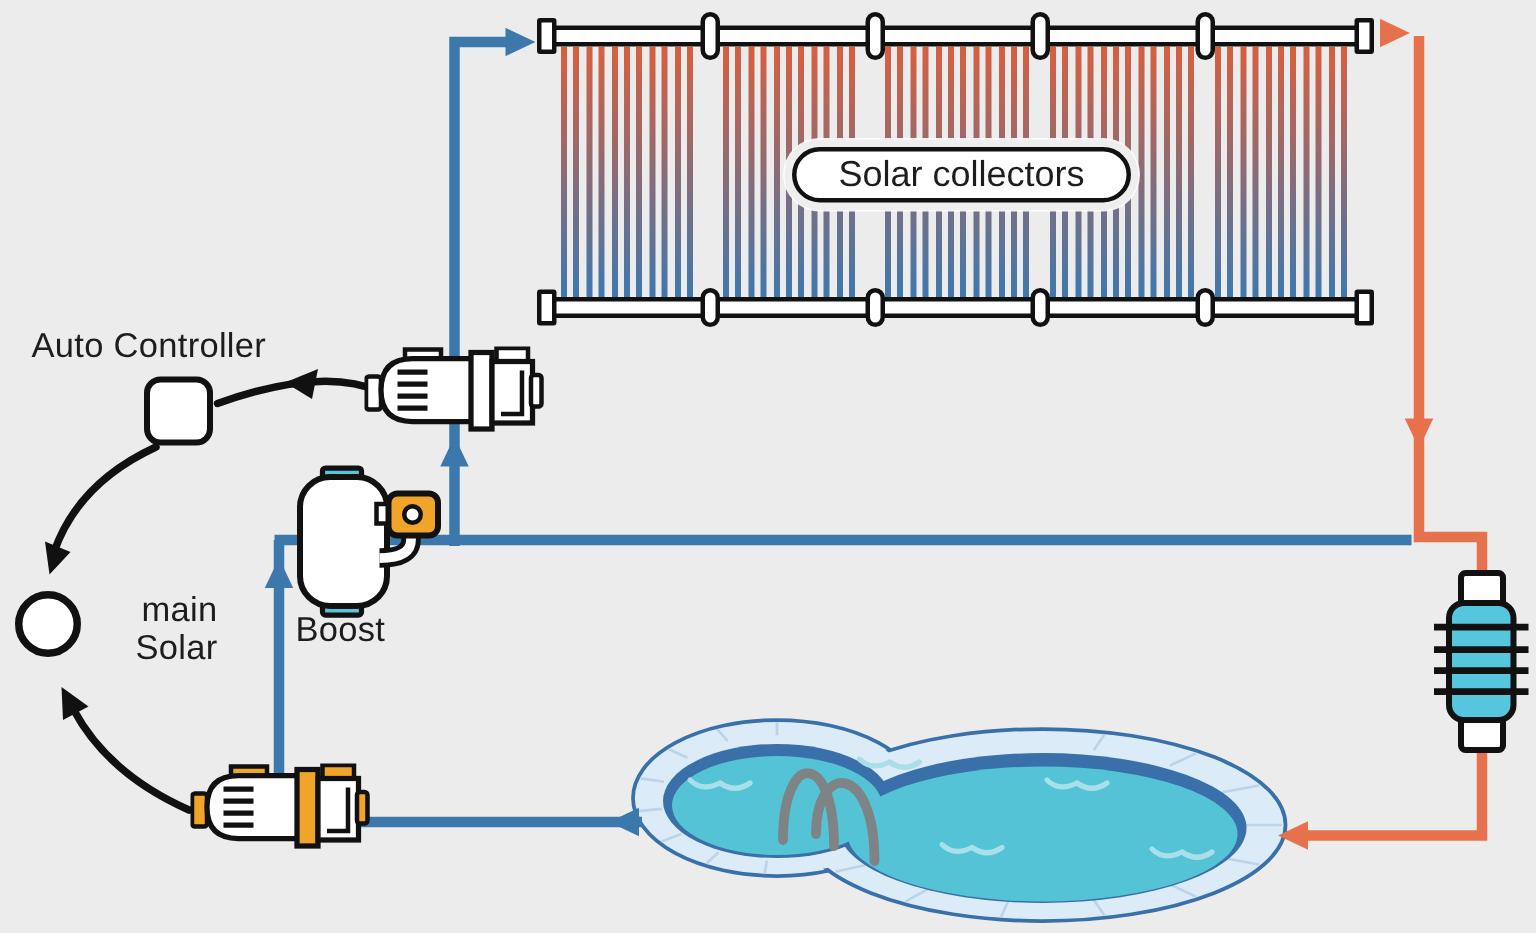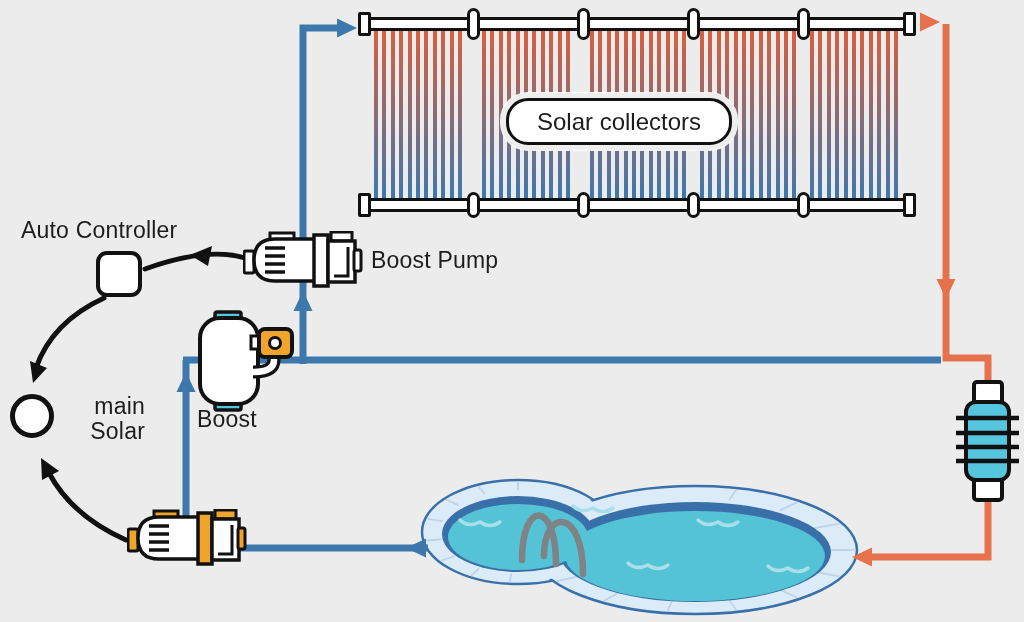--- a/index.html
+++ b/index.html
@@ -143,21 +143,21 @@
         <div class="nub abs" style="left: 796.5px; top: 8px; width: 13px; height: 32px;"></div>
       </div>
     <div id="nubs-bottom" class="abs" style="left:0;top:0;">
         <div class="nub abs" style="left: 466.5px; top: 192px; width: 13px; height: 26px;"></div>
         <div class="nub abs" style="left: 576.5px; top: 192px; width: 13px; height: 26px;"></div>
         <div class="nub abs" style="left: 686.5px; top: 192px; width: 13px; height: 26px;"></div>
         <div class="nub abs" style="left: 796.5px; top: 192px; width: 13px; height: 26px;"></div>
       </div>
   </div>
 
-  <div class="pill abs" style="left:506px;top:98px;width:226px;height:47px;z-index:4;">
+  <div class="pill abs" style="left:528px;top:98px;width:226px;height:37px;z-index:4;">
     <span>Solar collectors</span>
   </div>
 
   <svg class="abs" style="left:398px;top:468px;z-index:2;" width="468" height="154" viewBox="0 0 468 154">
     <g style="fill:var(--pool_deck);stroke:var(--pool_wall);" stroke-width="2.5">
       <ellipse cx="120" cy="64" rx="96" ry="52"></ellipse>
       <ellipse cx="297" cy="82" rx="162" ry="64"></ellipse>
     </g>
     <g style="fill:var(--pool_deck);" stroke="none">
       <ellipse cx="120" cy="64" rx="94" ry="50"></ellipse>
@@ -253,20 +253,19 @@
     <rect x="16" y="24" width="43" height="78" rx="10" style="fill:var(--accent_cyan);" stroke="#111" stroke-width="4"></rect>
     <g stroke="#111" stroke-width="4.5">
       <line x1="6" y1="40" x2="69" y2="40"></line>
       <line x1="6" y1="55" x2="69" y2="55"></line>
       <line x1="6" y1="69" x2="69" y2="69"></line>
       <line x1="6" y1="83" x2="69" y2="83"></line>
     </g>
   </svg>
 
   <div class="label abs" style="left:21px;top:217px;z-index:5;">Auto Controller</div>
-  <div class="label abs" style="left:371px;top:247px;z-index:5;">Boost Pump</div>
   <div class="label abs" style="left:197px;top:406px;z-index:5;">Boost</div>
   <div class="label two-line abs" style="left:55px;top:394px;width:90px;z-index:5;text-align:right;">
     <div>main</div>
     <div>Solar</div>
   </div>
 
 </div>
 
 </body></html>

